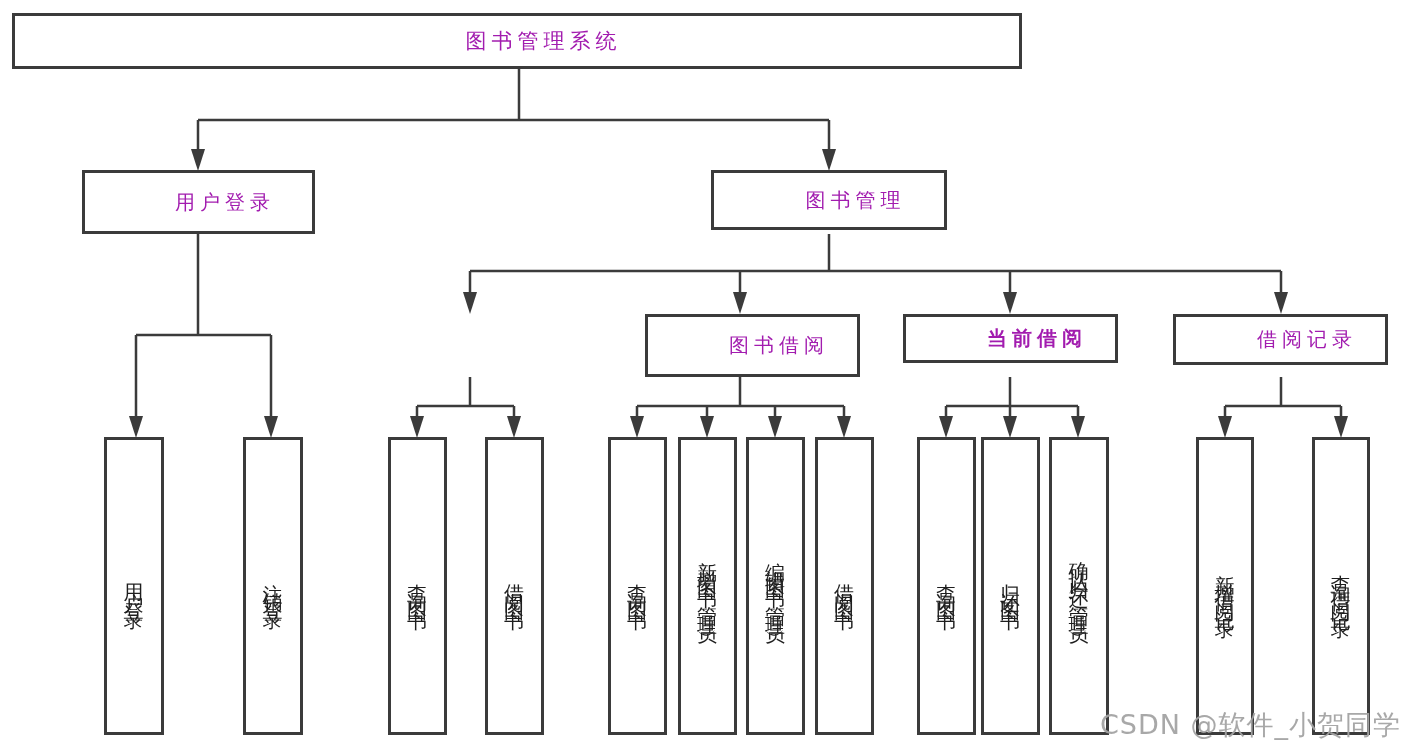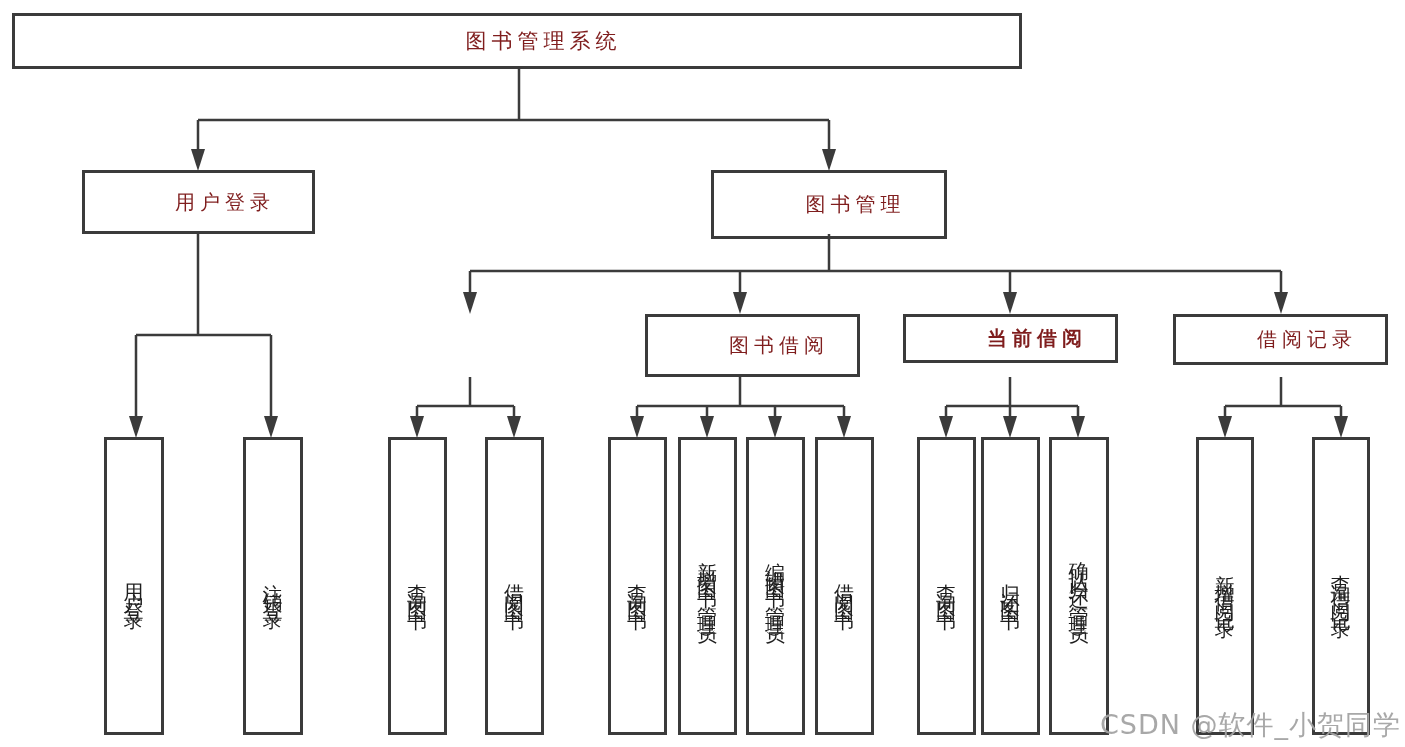--- a/index.html
+++ b/index.html
@@ -23,21 +23,21 @@
     pointer-events: none;
   }
   .node {
     position: absolute;
     box-sizing: border-box;
     background: #ffffff;
     border: 3px solid #3b3b3b;
     display: flex;
     align-items: center;
     justify-content: center;
-    color: #7f1d1d;
+    color: #a21caf;
     font-size: 20px;
     letter-spacing: 5px;
     text-indent: 5px;
     white-space: nowrap;
     z-index: 1;
     padding-left: 48px;
   }
   .node.root {
     font-size: 21px;
   }
@@ -69,21 +69,21 @@
   }
 </style>
 </head>
 <body>
 
 <div class="stage">
 
   <div class="node root" style="left:12px; top:13px; width:1010px; height:56px;">图书管理系统</div>
 
   <div class="node" style="left:82px; top:170px; width:233px; height:64px;">用户登录</div>
-  <div class="node" style="left:711px; top:170px; width:236px; height:69px;">图书管理</div>
+  <div class="node" style="left:711px; top:170px; width:236px; height:60px;">图书管理</div>
 
   <div class="node" style="left:633px; top:314px; width:215px; height:63px;margin-left:12px;">图书借阅</div>
   <div class="node" style="left:903px; top:314px; width:215px; height:49px;font-weight:bold;">当前借阅</div>
   <div class="node" style="left:1173px; top:314px; width:215px; height:51px;">借阅记录</div>
 
   <div class="vnode" style="left:104px; top:437px; width:60px; height:298px;">用户登录</div>
   <div class="vnode" style="left:243px; top:437px; width:60px; height:298px;">注销登录</div>
 
   <div class="vnode" style="left:388px; top:437px; width:59px; height:298px;">查询图书</div>
   <div class="vnode" style="left:485px; top:437px; width:59px; height:298px;">借阅图书</div>

